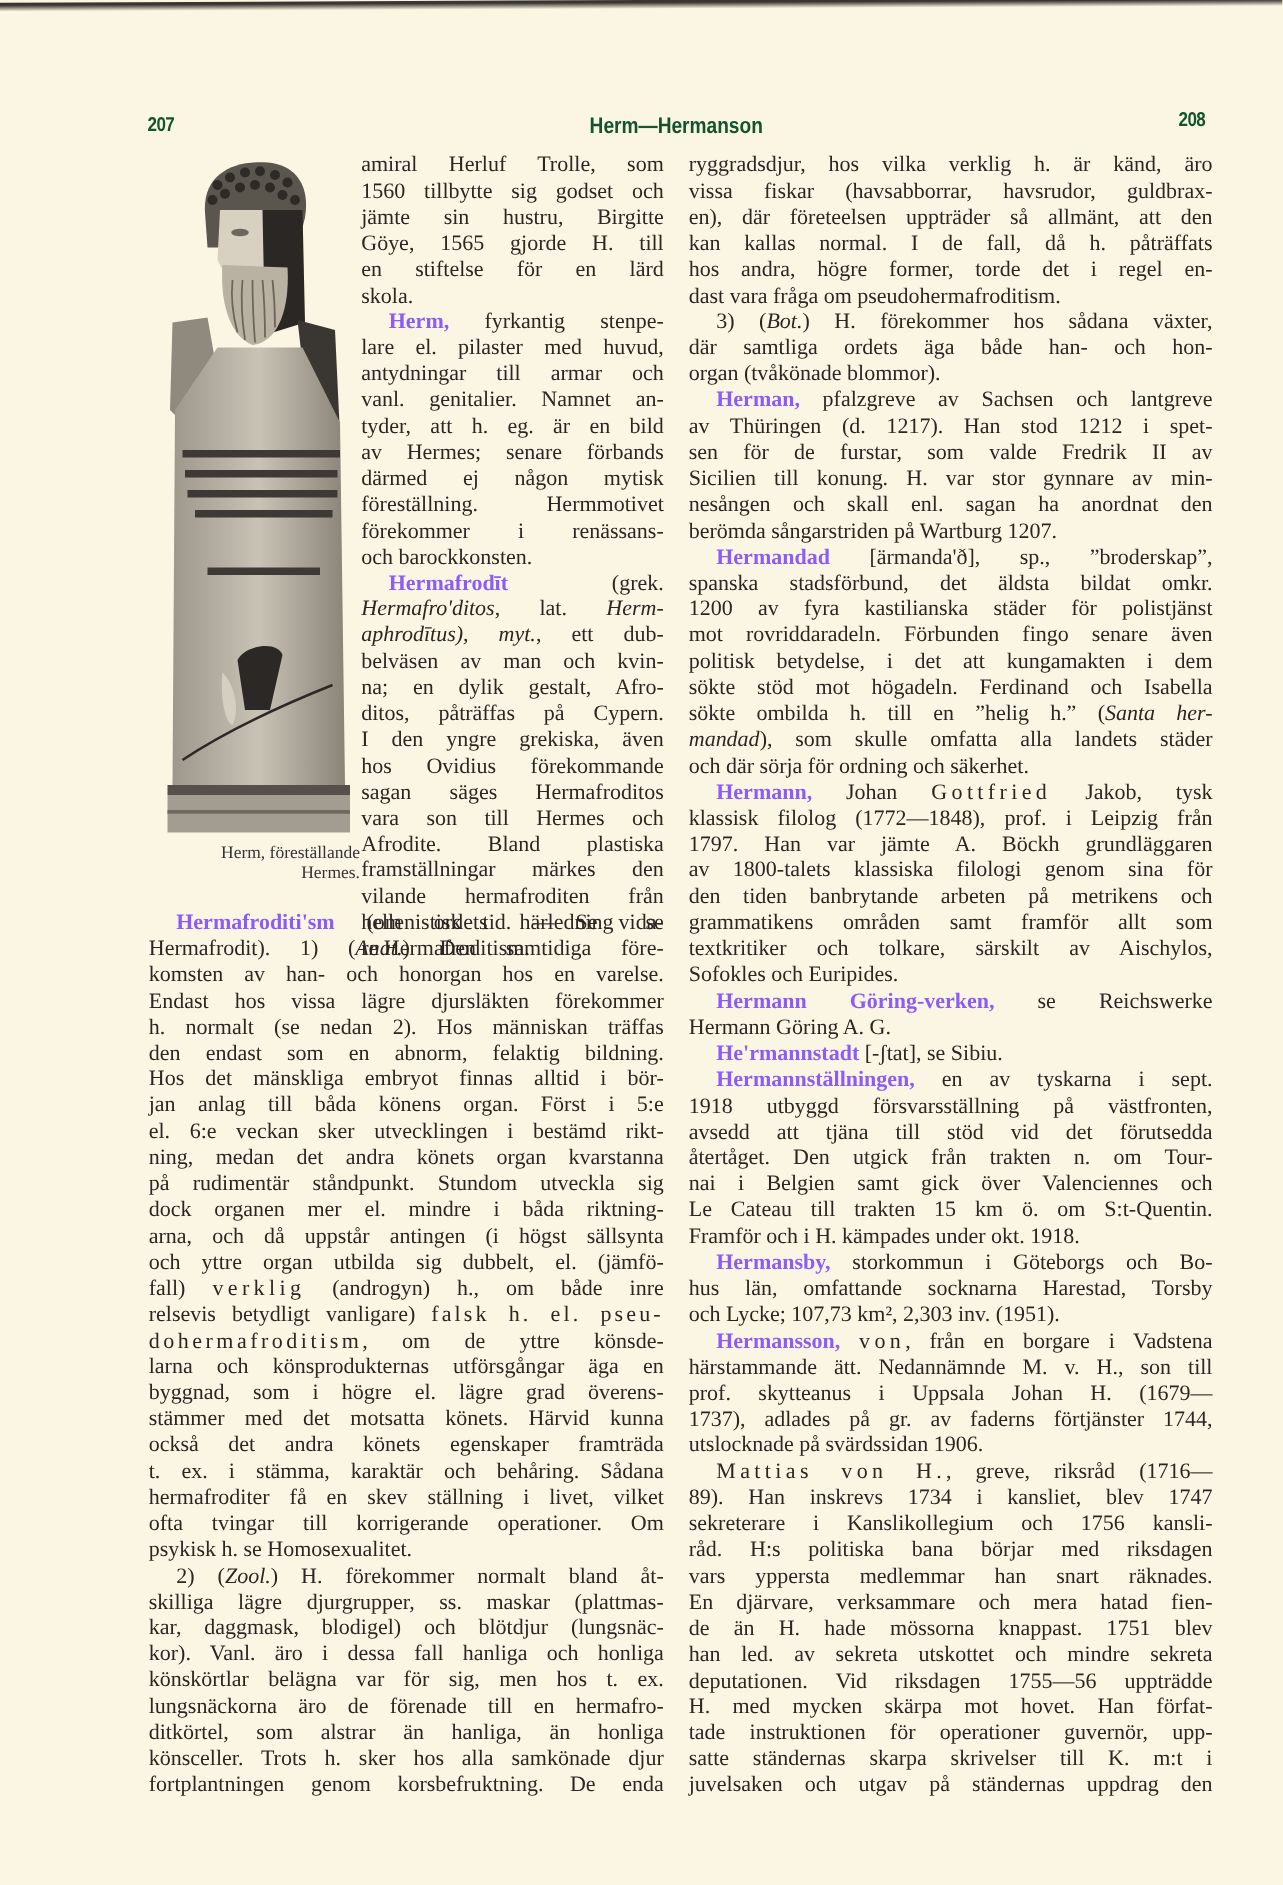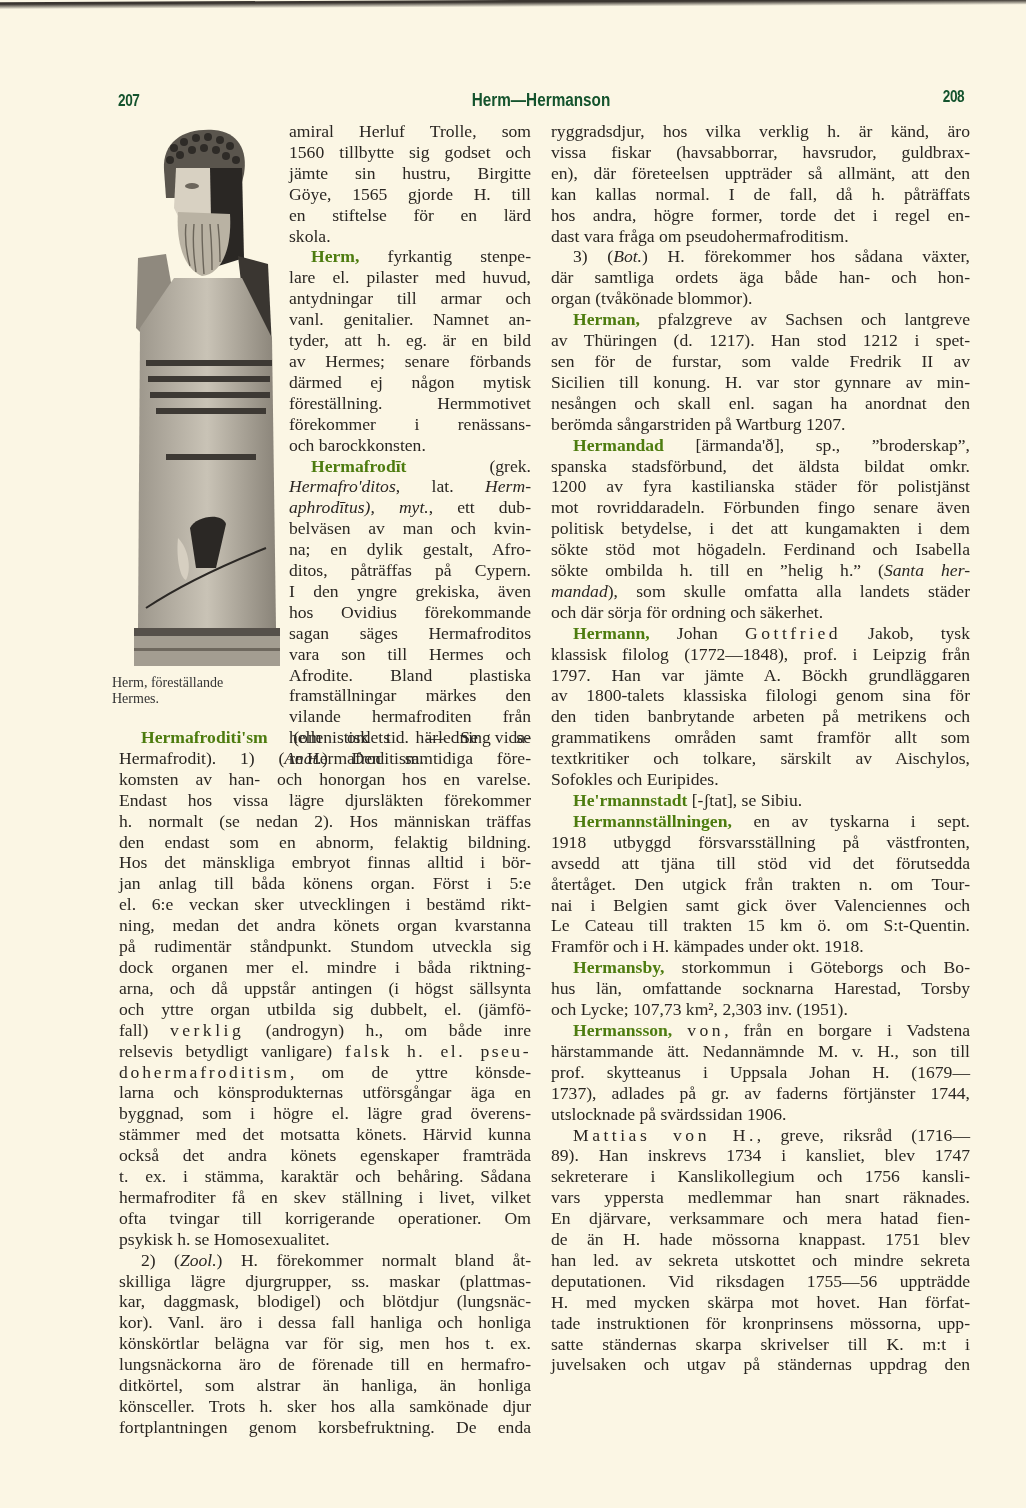--- a/index.html
+++ b/index.html
@@ -23,34 +23,34 @@
   .pageno-left { position: absolute; left: 0; top: 8px; font-size: 16px; letter-spacing: -0.5px; transform: scaleX(0.85); transform-origin: left; }
   .pageno-right { position: absolute; right: 0; top: 4px; font-size: 16px; letter-spacing: -0.5px; transform: scaleX(0.85); transform-origin: right; }
   .running-title { position: absolute; left: 0; right: 0; top: 6px; text-align: center; font-size: 18px; transform: scaleX(0.85); }
 
   .col {
     position: absolute; font-size: 17.6px; line-height: 20.9px;
     text-align: justify; hyphens: manual; font-family: Liberation Serif, serif;
   }
   .col .ln { display: block; text-align: justify; text-align-last: justify; white-space: nowrap; }
   .col .ln.last { text-align-last: left; }
-  .b { font-weight: bold; color: #4d7c0f; }
+  .b { font-weight: bold; color: #8b5cf6; }
   .i { font-style: italic; }
   .sp { letter-spacing: 3.5px; }
 
   #col-left-narrow { left: 289px; top: 121px; width: 242px; }
   #col-left-wide { left: 119px; top: 727px; width: 412px; }
   #col-right { left: 551px; top: 121px; width: 419px; }
 
   .figure {
     position: absolute; left: 126px; top: 128px; width: 158px; height: 540px;
   }
   .caption {
     position: absolute; left: 112px; top: 675px; width: 176px;
-    font-size: 14px; line-height: 16px; text-align: left; color: #333;
+    font-size: 14px; line-height: 16px; text-align: right; color: #333;
   }
 </style>
 </head>
 <body>
 
 <div class="top-edge"></div>
 
 <div class="header">
   <span class="pageno-left">207</span>
   <span class="running-title">Herm—Hermanson</span>
@@ -240,20 +240,24 @@
     <span class="ln" style="padding-left:22px"><span class="b">Hermann,</span> <span>Johan </span><span class="sp">Gottfried</span><span> Jakob, tysk</span></span>
     <span class="ln">klassisk filolog (1772—1848), prof. i Leipzig från</span>
     <span class="ln">1797. Han var jämte A. Böckh grundläggaren</span>
     <span class="ln">av 1800-talets klassiska filologi genom sina för</span>
     <span class="ln">den tiden banbrytande arbeten på metrikens och</span>
     <span class="ln">grammatikens områden samt framför allt som</span>
     <span class="ln">textkritiker och tolkare, särskilt av Aischylos,</span>
     <span class="ln last">Sofokles och Euripides.</span>
   </div>
 
+  <div>
+    <span class="ln" style="padding-left:22px"><span class="b">Hermann Göring-verken,</span> <span>se Reichswerke</span></span>
+    <span class="ln last">Hermann Göring A. G.</span>
+  </div>
 
   <div>
     <span class="ln last" style="padding-left:22px"><span class="b">He'rmannstadt</span> <span>[-ʃtat], se Sibiu.</span></span>
   </div>
 
   <div>
     <span class="ln" style="padding-left:22px"><span class="b">Hermannställningen,</span> <span>en av tyskarna i sept.</span></span>
     <span class="ln">1918 utbyggd försvarsställning på västfronten,</span>
     <span class="ln">avsedd att tjäna till stöd vid det förutsedda</span>
     <span class="ln">återtåget. Den utgick från trakten n. om Tour-</span>
@@ -270,23 +274,24 @@
 
   <div>
     <span class="ln" style="padding-left:22px"><span class="b">Hermansson,</span> <span class="sp">von</span><span>, från en borgare i Vadstena</span></span>
     <span class="ln">härstammande ätt. Nedannämnde M. v. H., son till</span>
     <span class="ln">prof. skytteanus i Uppsala Johan H. (1679—</span>
     <span class="ln">1737), adlades på gr. av faderns förtjänster 1744,</span>
     <span class="ln last">utslocknade på svärdssidan 1906.</span>
     <span class="ln" style="padding-left:22px"><span class="sp">Mattias von H.</span><span>, greve, riksråd (1716—</span></span>
     <span class="ln">89). Han inskrevs 1734 i kansliet, blev 1747</span>
     <span class="ln">sekreterare i Kanslikollegium och 1756 kansli-</span>
+    <span class="ln">råd. H:s politiska bana börjar med riksdagen</span>
     <span class="ln">vars yppersta medlemmar han snart räknades.</span>
     <span class="ln">En djärvare, verksammare och mera hatad fien-</span>
     <span class="ln">de än H. hade mössorna knappast. 1751 blev</span>
     <span class="ln">han led. av sekreta utskottet och mindre sekreta</span>
     <span class="ln">deputationen. Vid riksdagen 1755—56 uppträdde</span>
     <span class="ln">H. med mycken skärpa mot hovet. Han förfat-</span>
-    <span class="ln">tade instruktionen för kronprinsens mössorna, upp-</span>
+    <span class="ln">tade instruktionen för operationer guvernör, upp-</span>
     <span class="ln">satte ständernas skarpa skrivelser till K. m:t i</span>
     <span class="ln">juvelsaken och utgav på ständernas uppdrag den</span>
   </div>
 </div>
 
 </body></html>

